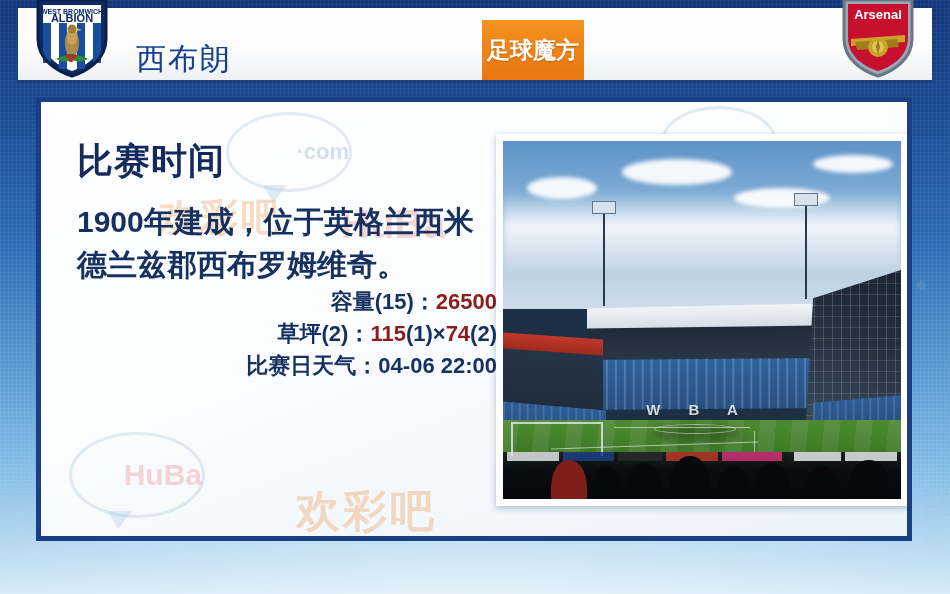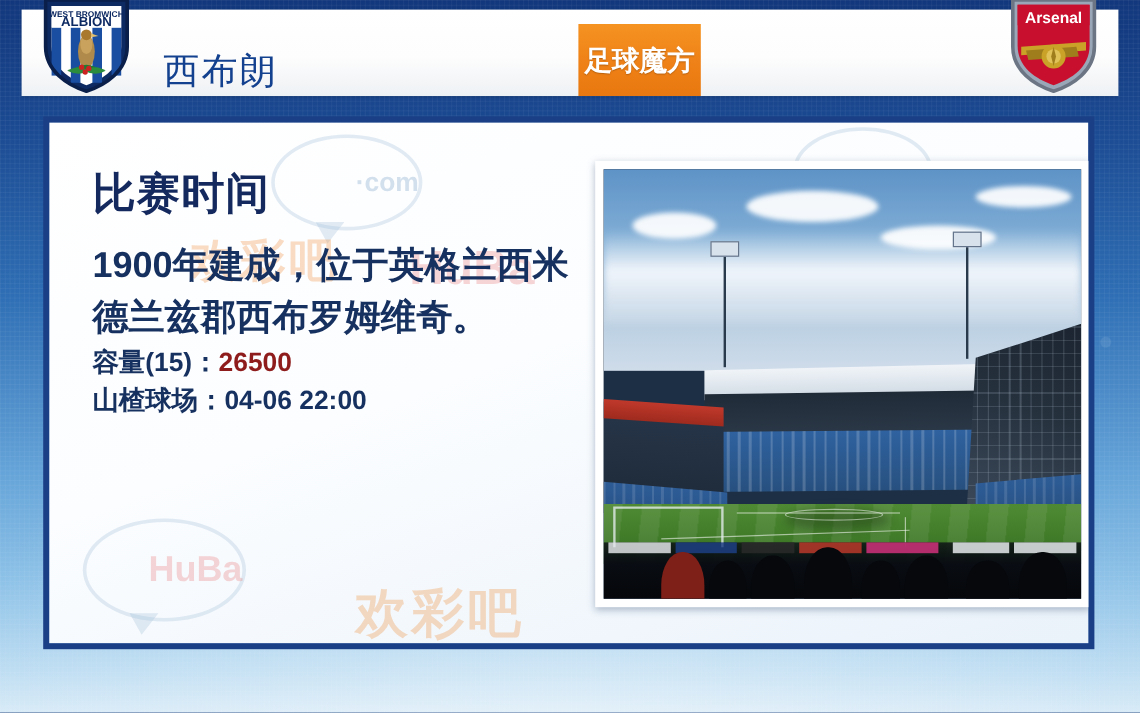--- a/index.html
+++ b/index.html
@@ -147,20 +147,21 @@
     color: #14295e;
     margin: 0 0 14px 0;
     letter-spacing: 1px;
   }
   .info-line {
     font-size: 22px;
     font-weight: bold;
     color: #16305f;
     line-height: 1.44;
     white-space: nowrap;
+    text-align: right;
   }
   .info-desc {
     font-size: 30px;
     font-weight: bold;
     color: #16305f;
     line-height: 1.44;
     width: 420px;
   }
   .val-red { color: #8f1c1c; }
   .paren { color: #16305f; }
@@ -470,23 +471,26 @@
 
     <div id="info">
       <div id="stadium-title">比赛时间</div>
 
       <div class="info-desc">1900年建成，位于英格兰西米德兰兹郡西布罗姆维奇。</div>
 
       <div class="info-line">
         <span>容量(15)：</span><span class="val-red">26500</span>
       </div>
 
-
       <div class="info-line">
-        <span>山楂球场：</span><span>04-06 22:00</span>
+        <span>草坪(2)：</span><span class="val-red">115</span><span class="paren">(1)</span><span class="paren">×</span><span class="val-red">74</span><span class="paren">(2)</span>
+      </div>
+
+      <div class="info-line">
+        <span>比赛日天气：</span><span>04-06 22:00</span>
       </div>
 
     </div>
 
     <div id="photo-frame">
       <div id="photo">
         <div class="ph-sky"></div>
         <div class="ph-cloudband"></div>
         <div class="ph-cloud" style="left:6%; top:10%; width:70px; height:22px;"></div>
         <div class="ph-cloud" style="left:30%; top:5%; width:110px; height:26px;"></div>
@@ -496,20 +500,21 @@
         <div class="pylon" style="left:25%; top:20%; height:26%;">
           <span class="head"></span>
         </div>
         <div class="pylon" style="left:76%; top:18%; height:26%;">
           <span class="head"></span>
         </div>
 
         <div class="stand-roof"></div>
         <div class="stand-dark"></div>
         <div class="stand-seats"></div>
+        <div class="wba-letters">W B A</div>
 
         <div class="right-stand">
           <div class="right-stand-grid"></div>
         </div>
 
         <div class="left-stand"></div>
         <div class="left-banner"></div>
         <div class="side-seats-left"></div>
         <div class="side-seats-right"></div>
 

